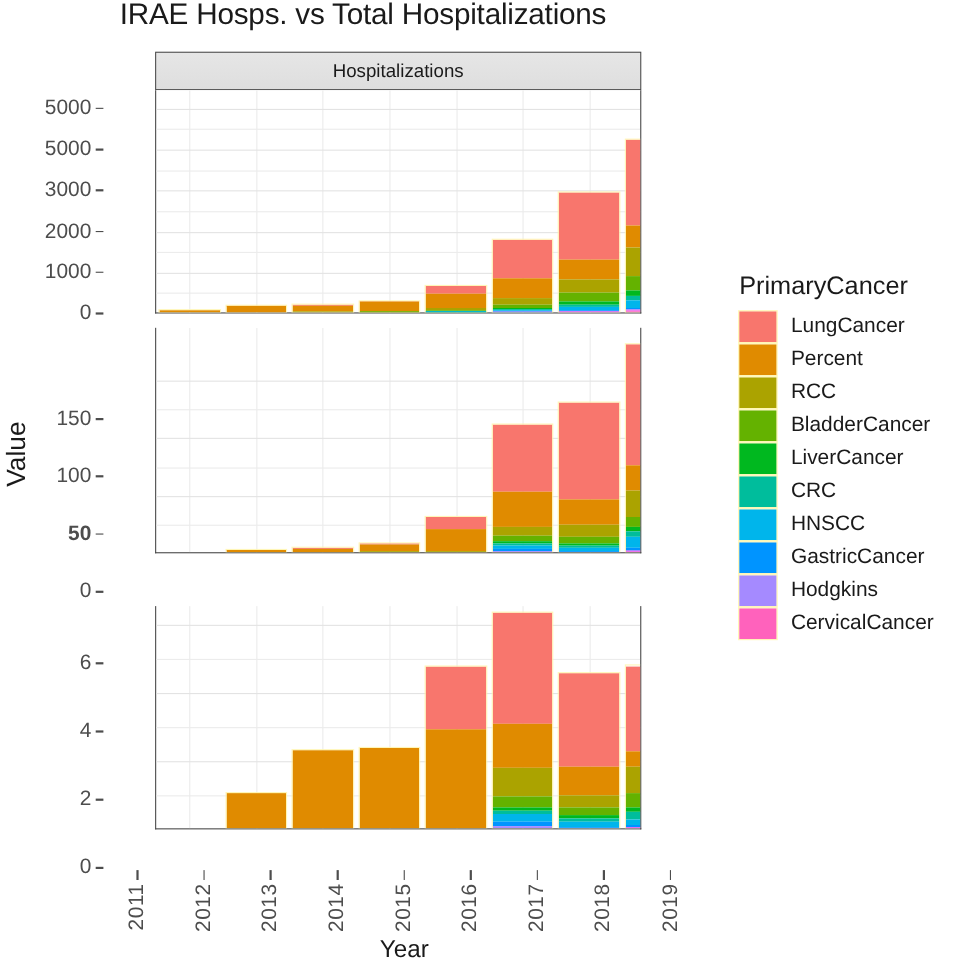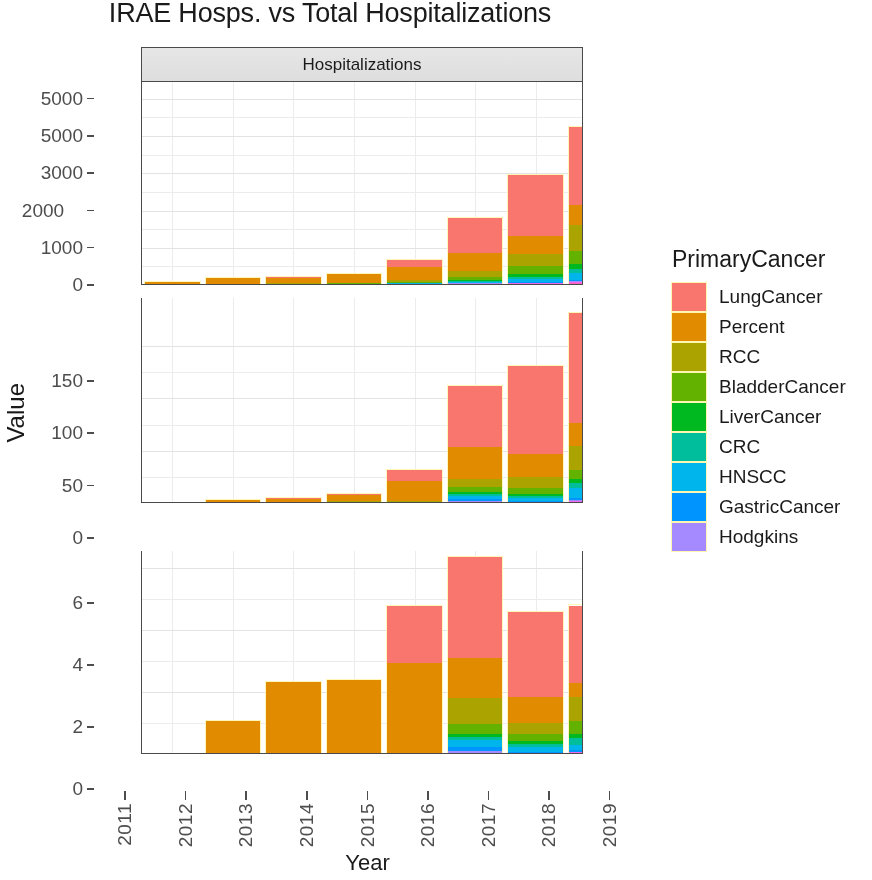--- a/index.html
+++ b/index.html
@@ -458,38 +458,42 @@
           <span class="legend-label">HNSCC</span>
         </div>
         <div class="legend-row">
           <span class="swatch" style="background: rgb(0, 148, 255);"></span>
           <span class="legend-label">GastricCancer</span>
         </div>
         <div class="legend-row">
           <span class="swatch" style="background: rgb(165, 138, 255);"></span>
           <span class="legend-label">Hodgkins</span>
         </div>
+        <div class="legend-row">
+          <span class="swatch" style="background: rgb(255, 98, 188);"></span>
+          <span class="legend-label">CervicalCancer</span>
+        </div>
       </div>
   </div>
 
 <div class="ytick" style="top: 285px; width: 80px; left: 3px;">0</div>
     <div class="ytickmark" style="top: 284px; left: 87px;"></div>
     <div class="ytick" style="top: 247.752px; width: 80px; left: 3px;">1000</div>
     <div class="ytickmark" style="top: 246.752px; left: 87px;"></div>
-    <div class="ytick" style="top: 210.505px; width: 80px; left: 3px; text-align: center;">2000</div>
+    <div class="ytick" style="top: 210.505px; width: 80px; left: 3px;">2000</div>
     <div class="ytickmark" style="top: 209.505px; left: 87px;"></div>
     <div class="ytick" style="top: 173.257px; width: 80px; left: 3px;">3000</div>
     <div class="ytickmark" style="top: 172.257px; left: 87px;"></div>
     <div class="ytick" style="top: 136.009px; width: 80px; left: 3px;">5000</div>
     <div class="ytickmark" style="top: 135.009px; left: 87px;"></div>
     <div class="ytick" style="top: 98.7615px; width: 80px; left: 3px;">5000</div>
     <div class="ytickmark" style="top: 97.7615px; left: 87px;"></div>
     <div class="ytick" style="top: 538px; width: 80px; left: 3px;">0</div>
     <div class="ytickmark" style="top: 537px; left: 87px;"></div>
-    <div class="ytick" style="top: 485.704px; width: 80px; left: 3px;">50</div>
+    <div class="ytick" style="top: 485.704px; width: 80px; left: 3px; font-weight: bold;">50</div>
     <div class="ytickmark" style="top: 484.704px; left: 87px;"></div>
     <div class="ytick" style="top: 433.408px; width: 80px; left: 3px;">100</div>
     <div class="ytickmark" style="top: 432.408px; left: 87px;"></div>
     <div class="ytick" style="top: 381.112px; width: 80px; left: 3px;">150</div>
     <div class="ytickmark" style="top: 380.112px; left: 87px;"></div>
     <div class="ytick" style="top: 789px; width: 80px; left: 3px;">0</div>
     <div class="ytickmark" style="top: 788px; left: 87px;"></div>
     <div class="ytick" style="top: 727.015px; width: 80px; left: 3px;">2</div>
     <div class="ytickmark" style="top: 726.015px; left: 87px;"></div>
     <div class="ytick" style="top: 665.031px; width: 80px; left: 3px;">4</div>

